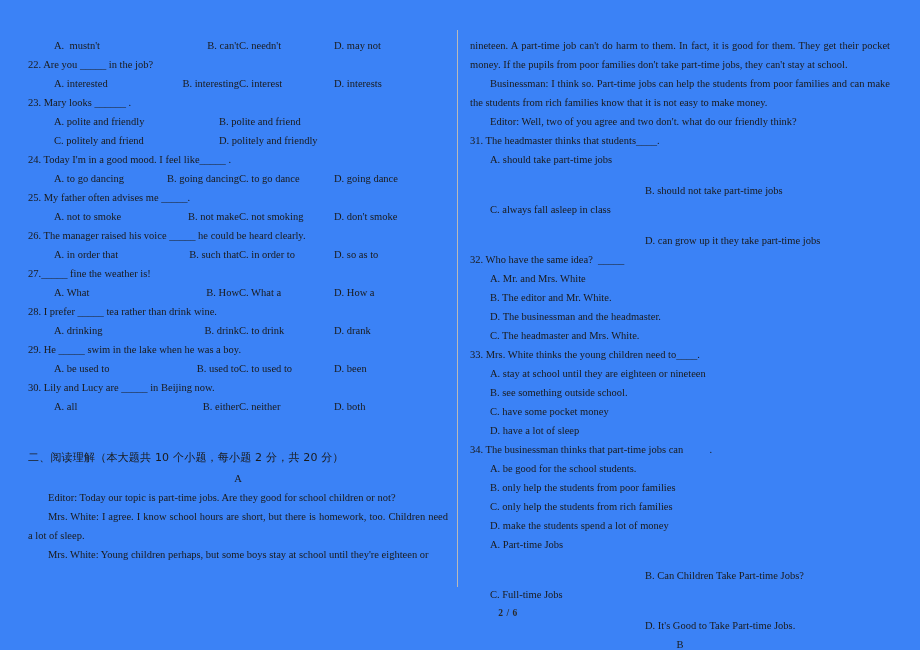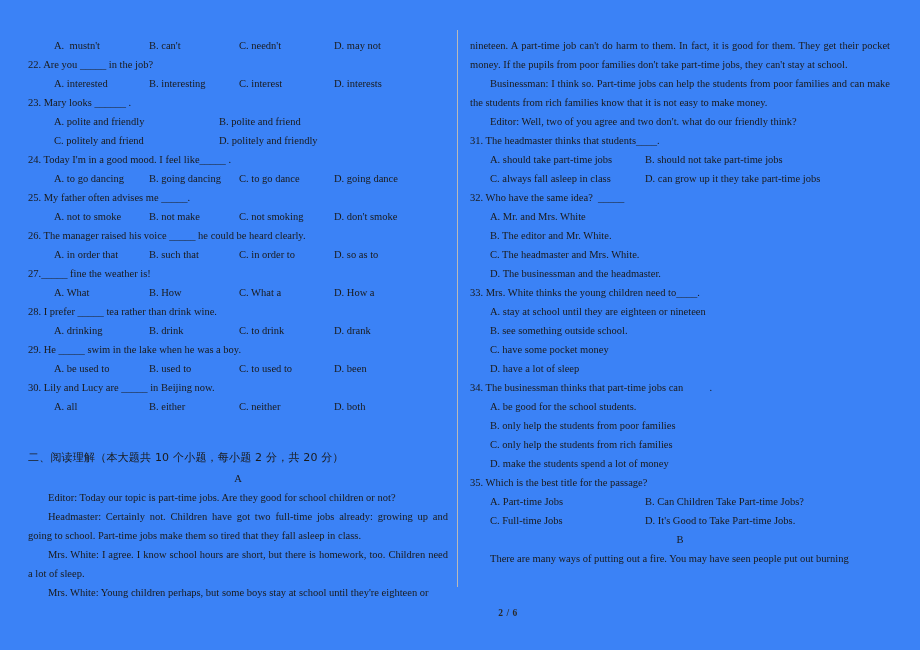--- a/index.html
+++ b/index.html
@@ -74,31 +74,31 @@
     margin-top: 20px;
   }
 
   
   .opts {
     display: flex;
     white-space: pre;
   }
   .opts.four > span { display: block; }
   .opts.four > span:nth-child(1) { width: 95px; margin-left: 26px; }
-  .opts.four > span:nth-child(2) { width: 90px; }
+  .opts.four > span:nth-child(2) { width: 90px; text-align: right; }
   .opts.four > span:nth-child(3) { width: 95px; }
   .opts.four > span:nth-child(4) { width: 110px; }
 
   .opts.two > span { display: block; }
   .opts.two > span:nth-child(1) { width: 165px; margin-left: 26px; }
   .opts.two > span:nth-child(2) { width: 200px; }
 
   .opts.two-r > span { display: block; }
   .opts.two-r > span:nth-child(1) { width: 155px; margin-left: 20px; }
-  .opts.two-r > span:nth-child(2) { width: 240px; }
+  .opts.two-r > span:nth-child(2) { width: 240px; margin-top: 31px; }
 
   .opt-stack { margin-left: 20px; white-space: pre; }
   .spacer-md { height: 11px; }
 </style>
 </head>
 <body>
 
 <div id="page">
 
   <div class="divider"></div>
@@ -186,21 +186,20 @@
       <span>D. both</span>
     </div>
 
     <div class="spacer-md"></div>
 
     <div class="section-head">二、阅读理解（本大题共 10 个小题，每小题 2 分，共 20 分）</div>
 
     <div class="center">A</div>
 
     <div class="para">Editor:  Today our topic is part-time jobs. Are they good for school children or not?</div>
-    <div class="para">Headmaster: Certainly not. Children have got two full-time jobs already: growing up and going to school. Part-time jobs make them so tired that they fall asleep in class.</div>
     <div class="para">Mrs. White: I agree. I know school hours are short, but there is homework, too. Children need a lot of sleep.</div>
     <div class="para">Mrs. White: Young children perhaps, but some boys stay at school until they're eighteen or</div>
 
   </div>
 
   <div class="col col-right">
 
     <div class="para noindent">nineteen. A part-time job can't do harm to them. In fact, it is good for them. They get their pocket money. If the pupils from poor families don't take part-time jobs, they can't stay at school.</div>
     <div class="para">Businessman: I think so. Part-time jobs can help the students from poor families and can make the students from rich families know that it is not easy to make money.</div>
     <div class="para">Editor: Well, two of you agree and two don't. what do our friendly think?</div>
@@ -211,36 +210,35 @@
       <span>B. should not take part-time jobs</span>
     </div>
     <div class="opts two-r">
       <span>C. always fall asleep in class</span>
       <span>D. can grow up it they take part-time jobs</span>
     </div>
 
     <div class="qline">32. Who have the same idea?  _____</div>
     <div class="opt-stack">A. Mr. and Mrs. White</div>
     <div class="opt-stack">B. The editor and Mr. White.</div>
+    <div class="opt-stack">D. The businessman and the headmaster.</div>
     <div class="opt-stack">C. The headmaster and Mrs. White.</div>
-    <div class="opt-stack">D. The businessman and the headmaster.</div>
 
     <div class="qline">33. Mrs. White thinks the young children need to____.</div>
     <div class="opt-stack">A. stay at school until they are eighteen or nineteen</div>
     <div class="opt-stack">B. see something outside school.</div>
     <div class="opt-stack">C. have some pocket money</div>
     <div class="opt-stack">D. have a lot of sleep</div>
 
     <div class="qline">34. The businessman thinks that part-time jobs can          .</div>
     <div class="opt-stack">A. be good for the school students.</div>
     <div class="opt-stack">B. only help the students from poor families</div>
     <div class="opt-stack">C. only help the students from rich families</div>
     <div class="opt-stack">D. make the students spend a lot of money</div>
 
-    <div class="qline">35. Which is the best title for the passage?</div>
     <div class="opts two-r">
       <span>A. Part-time Jobs</span>
       <span>B. Can Children Take Part-time Jobs?</span>
     </div>
     <div class="opts two-r">
       <span>C. Full-time Jobs</span>
       <span>D. It's Good to Take Part-time Jobs.</span>
     </div>
 
     <div class="center">B</div>

